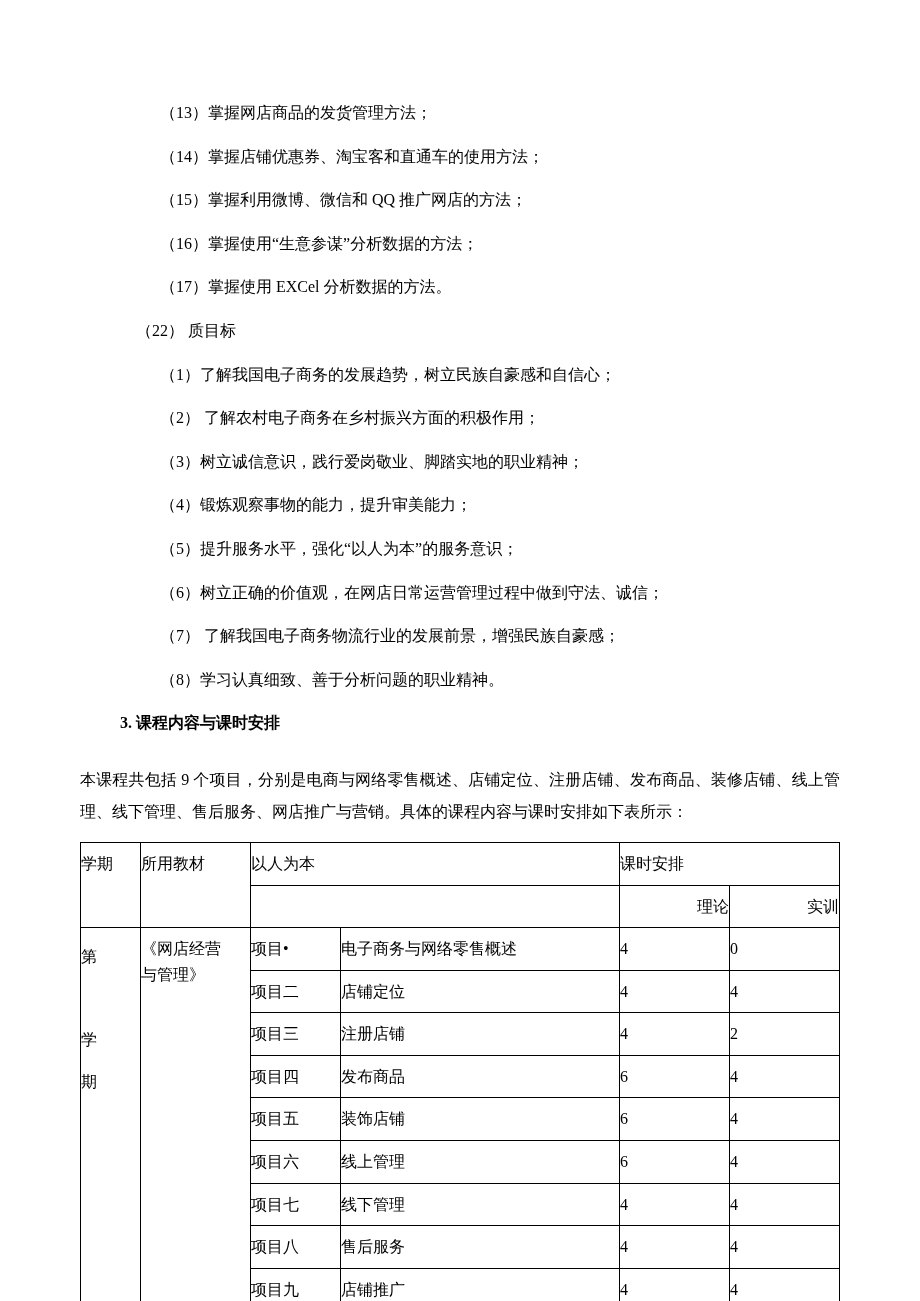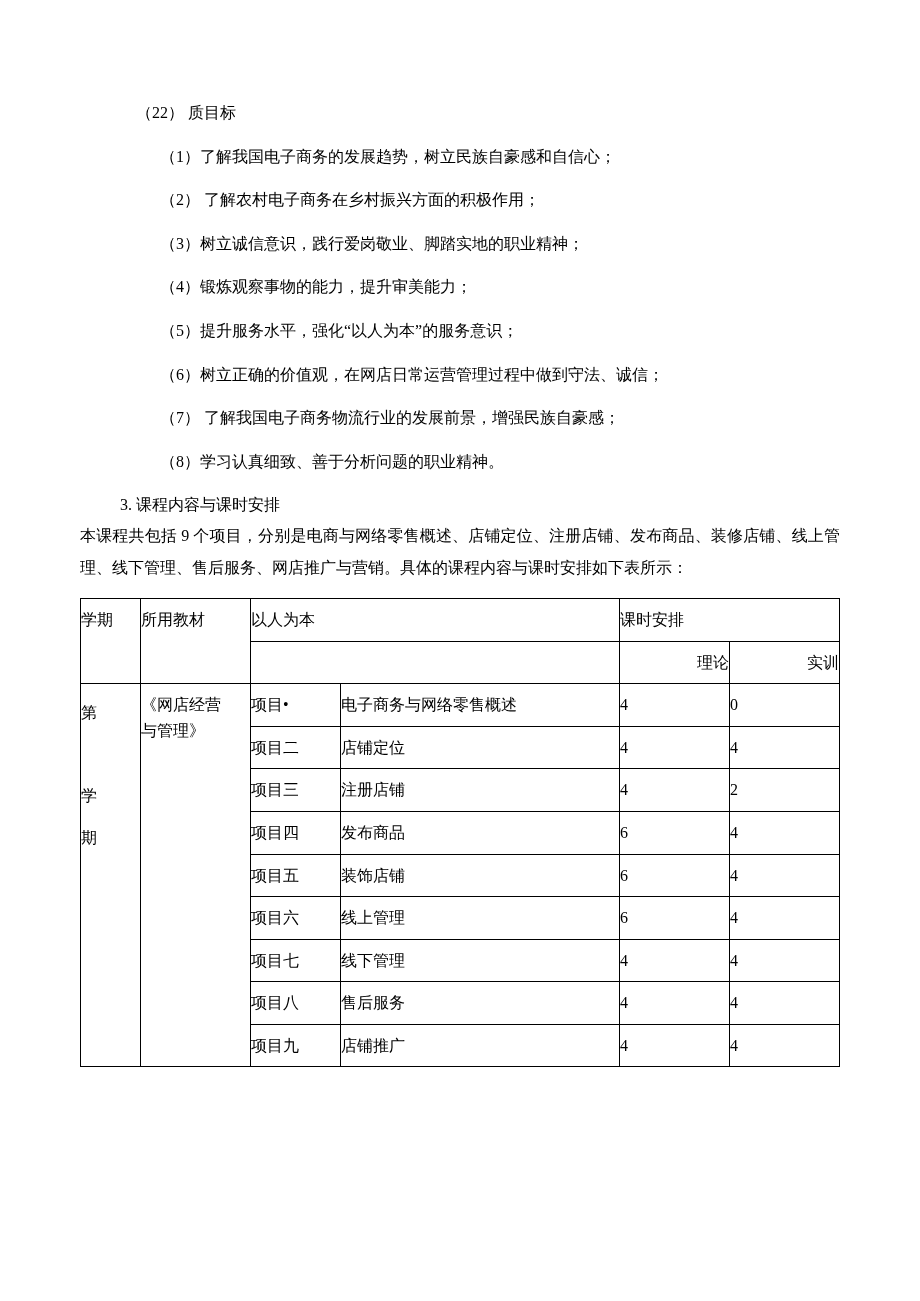--- a/index.html
+++ b/index.html
@@ -13,22 +13,23 @@
       line-height: 1.6;
     }
     .page {
       padding: 100px 80px 60px 80px;
     }
     .indent-2 { padding-left: 80px; margin-bottom: 18px; }
     .indent-1 { padding-left: 56px; margin-bottom: 18px; }
     .section-head {
       padding-left: 40px;
       margin-top: 8px;
-      margin-bottom: 2px;
+      margin-bottom: 28px;
       font-size: 16px;
+      font-weight: bold;
     }
     .intro {
       margin-bottom: 14px;
       line-height: 2.0;
       text-align: justify;
     }
     table {
       width: 100%;
       border-collapse: collapse;
       font-size: 16px;
@@ -46,20 +47,27 @@
     .col-proj { width: 90px; }
     .col-name { width: auto; }
     .col-num { width: 110px; text-align: right; }
     .vcell { line-height: 2.6; }
   </style>
 </head>
 <body>
 
 <div class="page">
 
+  <div>
+    <p class="indent-2">（13）掌握网店商品的发货管理方法；</p>
+    <p class="indent-2">（14）掌握店铺优惠券、淘宝客和直通车的使用方法；</p>
+    <p class="indent-2">（15）掌握利用微博、微信和 QQ 推广网店的方法；</p>
+    <p class="indent-2">（16）掌握使用“生意参谋”分析数据的方法；</p>
+    <p class="indent-2">（17）掌握使用 EXCel 分析数据的方法。</p>
+  </div>
 
   <p class="indent-1">（22）  质目标</p>
 
   <div>
     <p class="indent-2">（1）了解我国电子商务的发展趋势，树立民族自豪感和自信心；</p>
     <p class="indent-2">（2）  了解农村电子商务在乡村振兴方面的积极作用；</p>
     <p class="indent-2">（3）树立诚信意识，践行爱岗敬业、脚踏实地的职业精神；</p>
     <p class="indent-2">（4）锻炼观察事物的能力，提升审美能力；</p>
     <p class="indent-2">（5）提升服务水平，强化“以人为本”的服务意识；</p>
     <p class="indent-2">（6）树立正确的价值观，在网店日常运营管理过程中做到守法、诚信；</p>

